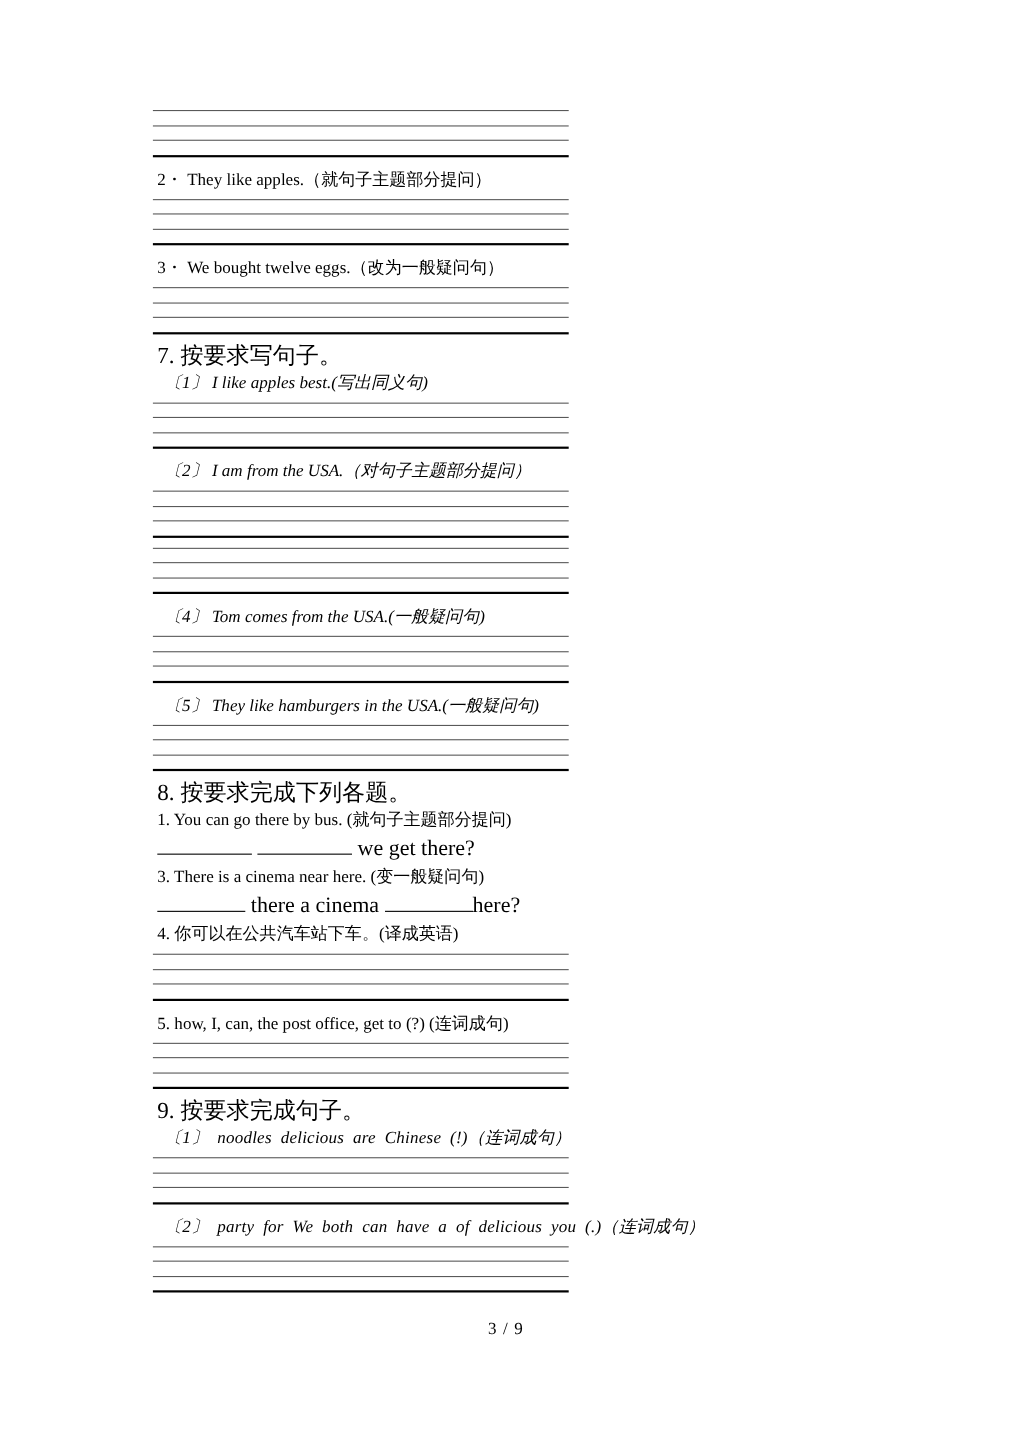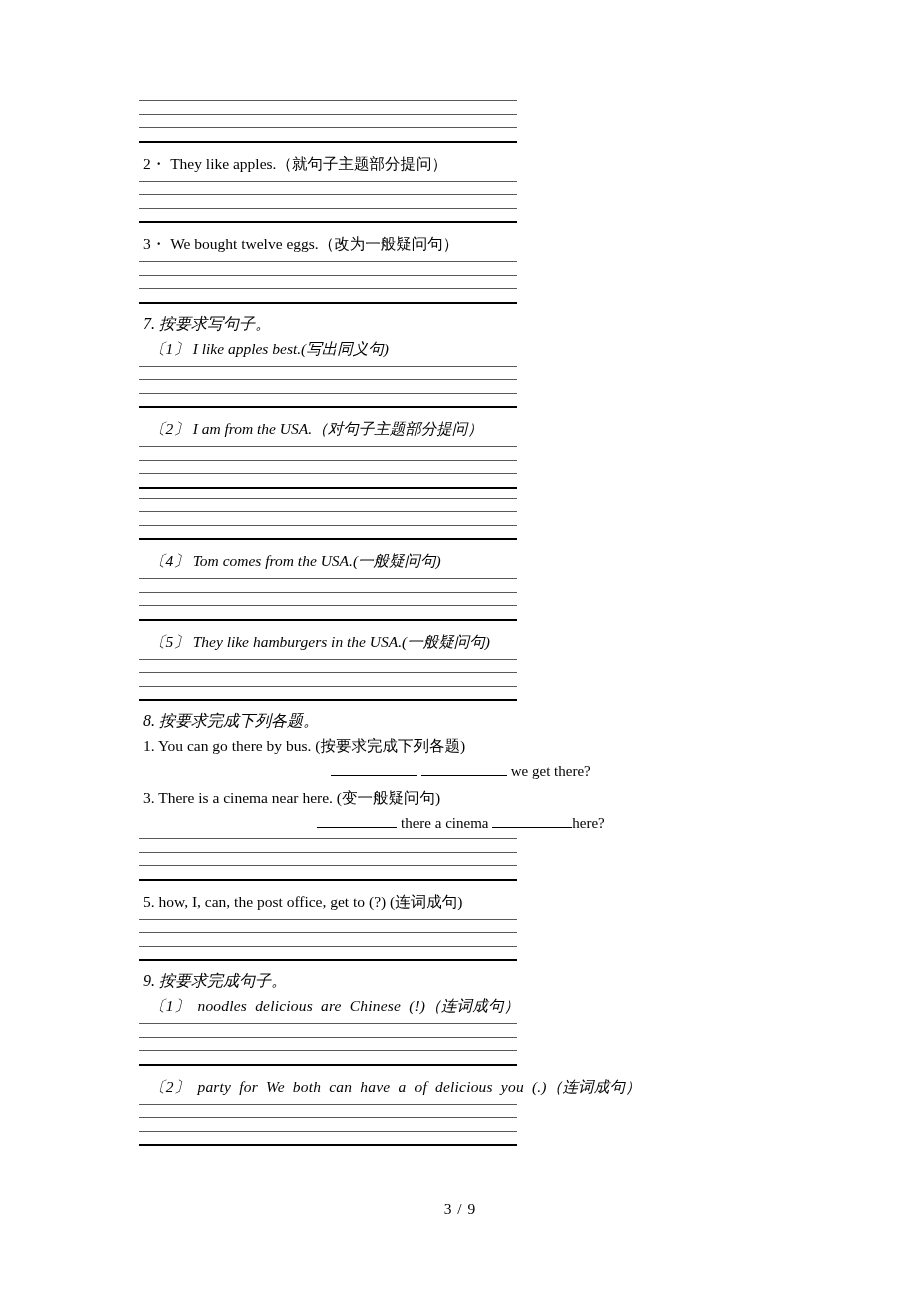--- a/index.html
+++ b/index.html
@@ -50,41 +50,39 @@
 
   
   .q {
     font-size: 15.5px;
     line-height: 21px;
     white-space: nowrap;
     margin: 4px;
     padding: 0;
   }
   .q.sec {            
-    font-size: 16px;
+    font-size: 21px;
     line-height: 21px;
-    font-style: italic;
   }
   .q.indent {
     padding-left: 7px;
     font-style: italic;
   }
 
   
   .gap3  { height: 3px; }
   .gap5  { height: 5px; }
   .gap6  { height: 6px; }
 
   
   .ans-line {
-    font-size: 15px;
+    font-size: 20px;
     line-height: 23px;
     white-space: nowrap;
     padding-left: 4px;
-    text-align: center;
   }
   .blank {
     display: inline-block;
     border-bottom: 1.4px solid #000;
     height: 15px;
     vertical-align: baseline;
   }
   .blank.b80 { width: 80px; }
   .blank.b86 { width: 86px; }
 
@@ -210,39 +208,43 @@
       <div class="rule"></div>
       <div class="rule last"></div>
     </div>
 
     <div class="gap5"></div>
 
     <div class="q sec">8. 按要求完成下列各题。</div>
 
     <div class="q">
       <span>1.</span>
-      <span>You can go there by bus. (按要求完成下列各题)</span>
+      <span>You can go there by bus. (就句子主题部分提问)</span>
     </div>
     <div class="ans-line">
       <span class="blank b86"></span>
       <span class="blank b86"></span>
       <span>we get there?</span>
     </div>
 
 
     <div class="q">
       <span>3.</span>
       <span>There is a cinema near here. (变一般疑问句)</span>
     </div>
     <div class="ans-line">
       <span class="blank b80"></span>
       <span>there a cinema</span>
       <span class="blank b80"></span><span>here?</span>
     </div>
 
+    <div class="q">
+      <span>4.</span>
+      <span>你可以在公共汽车站下车。(译成英语)</span>
+    </div>
     <div class="gap3"></div>
     <div class="lines w-378">
       <div class="rule"></div>
       <div class="rule"></div>
       <div class="rule"></div>
       <div class="rule last"></div>
     </div>
 
     <div class="gap6"></div>
 

